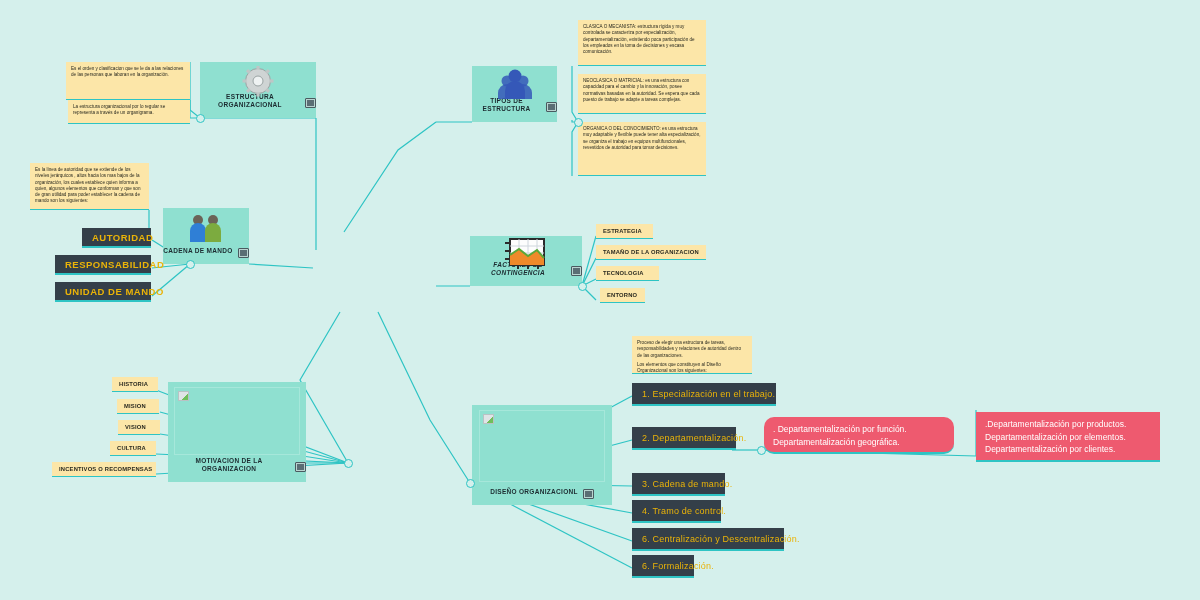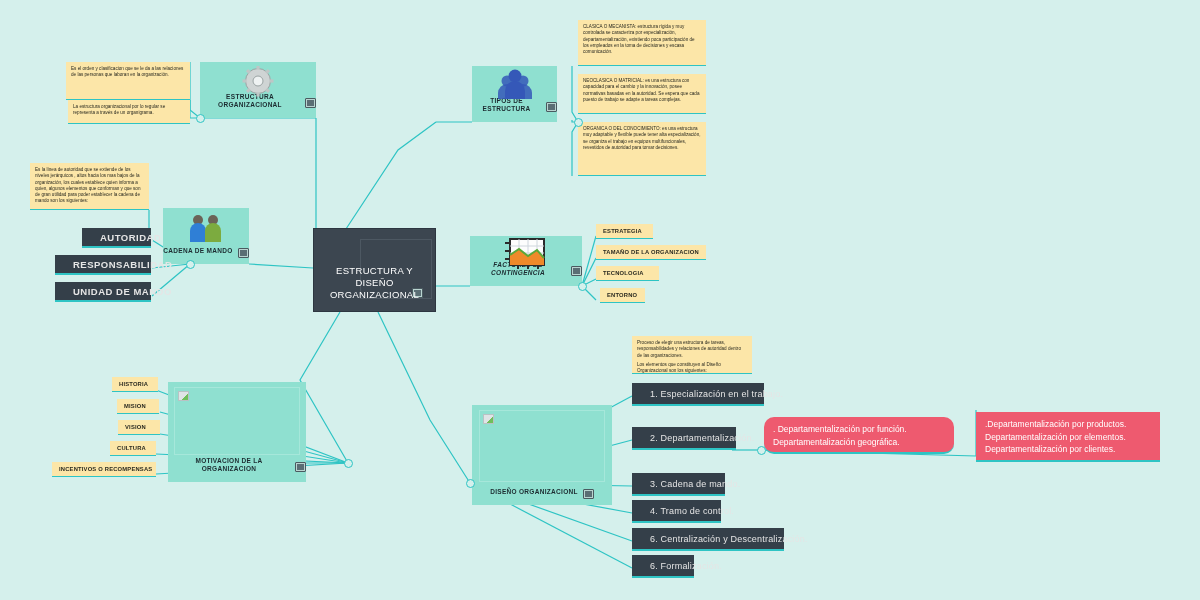--- a/index.html
+++ b/index.html
@@ -50,24 +50,24 @@
 
   .imgph{border:1px solid #a6e7da;box-sizing:border-box;position:absolute;}
   .imgph .brk{
     position:absolute;left:3px;top:3px;width:9px;height:8px;
     background:linear-gradient(135deg,#dfe4e6 60%,#6fbf5a 60%);
     border:1px solid #b9c2c4;
   }
 
   
   .dark{
-    background:#343f49;color:#e5e5e5;
+    background:#343f49;color:#eab308;
     display:flex;align-items:center;
     box-sizing:border-box;
-    padding:0 18px;
+    padding:0 10px;
     border-bottom:2px solid #2ec4c4;
   }
   .dark span{font-size:8.5px;letter-spacing:.2px;white-space:nowrap;}
   .dark.big span{font-size:9px;}
   .dark.caps span{font-size:9.5px;font-weight:bold;letter-spacing:.5px;}
 
   
   .ynote{
     background:#fce6a8;
     box-sizing:border-box;
@@ -155,27 +155,20 @@
       <path d="M470,483 L632,513"></path>
       <path d="M470,483 L632,541"></path>
       <path d="M470,483 L632,568"></path>
 
       <path d="M732,450 L764,450"></path>
       <path d="M760,450 L976,456"></path>
       <path d="M976,456 L976,410"></path>
     </g>
   </svg>
 
-  <div class="node central" style="left:313px;top:228px;width:123px;height:84px;">
-    <div class="imgbox">
-      <div class="brk"></div>
-    </div>
-    <div class="title">ESTRUCTURA Y DISEÑO ORGANIZACIONAL</div>
-    <span class="noteicon"></span>
-  </div>
 
   <div class="node teal" style="left:200px;top:62px;width:116px;height:56px;">
     <svg width="40" height="32" viewBox="0 0 40 32" style="position:absolute;top:4px;left:38px;">
       <g transform="translate(20,15)">
         <circle r="12.5" fill="#cfd4d4" stroke="#9aa3a3" stroke-width="1"></circle>
         <circle r="5" fill="#eef2f2" stroke="#9aa3a3" stroke-width="1"></circle>
         <g fill="#bfc6c6">
           <rect x="-1.6" y="-15.5" width="3.2" height="4"></rect>
           <rect x="-1.6" y="11.5" width="3.2" height="4"></rect>
           <rect x="-15.5" y="-1.6" width="4" height="3.2"></rect>
@@ -331,21 +324,21 @@
       <span class="label">DISEÑO ORGANIZACIONL</span>
       <span class="noteicon"></span>
     </div>
   </div>
 
   <div class="node ynote" style="left:632px;top:336px;width:120px;height:38px;">
     <p>Proceso de elegir una estructura de tareas, responsabilidades y relaciones de autoridad dentro de las organizaciones.</p>
     <p style="margin-top:3px;">Los elementos que constituyen al Diseño Organizacional son los siguientes:</p>
   </div>
 
-  <div class="node dark big" style="left:632px;top:383px;width:132px;height:23px;">
+  <div class="node dark big" style="left:632px;top:383px;width:144px;height:23px;">
     <span>1. Especialización en el trabajo.</span>
   </div>
   <div class="node dark big" style="left:632px;top:427px;width:104px;height:23px;">
     <span>2. Departamentalización.</span>
   </div>
   <div class="node dark big" style="left:632px;top:473px;width:93px;height:23px;">
     <span>3. Cadena de mando.</span>
   </div>
   <div class="node dark big" style="left:632px;top:500px;width:89px;height:23px;">
     <span>4. Tramo de control.</span>

